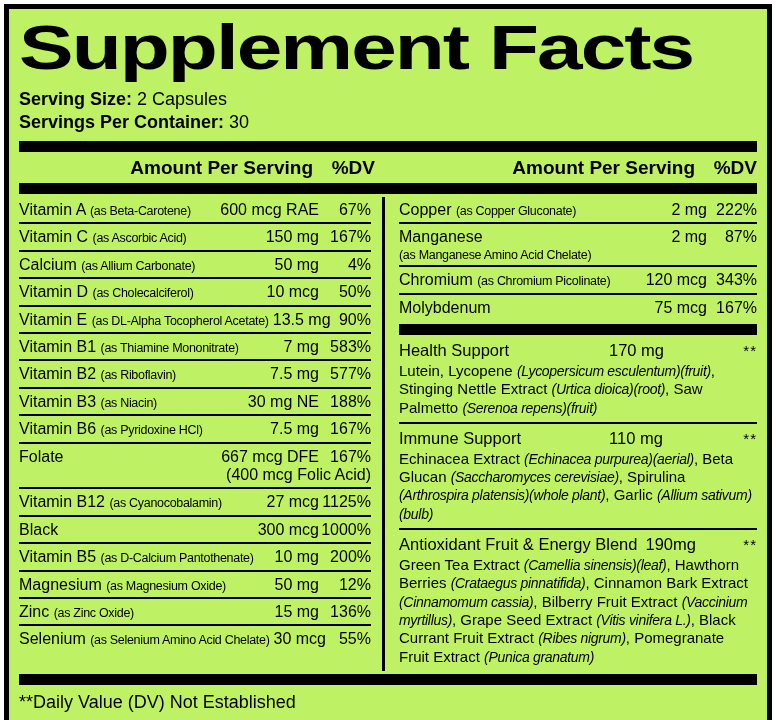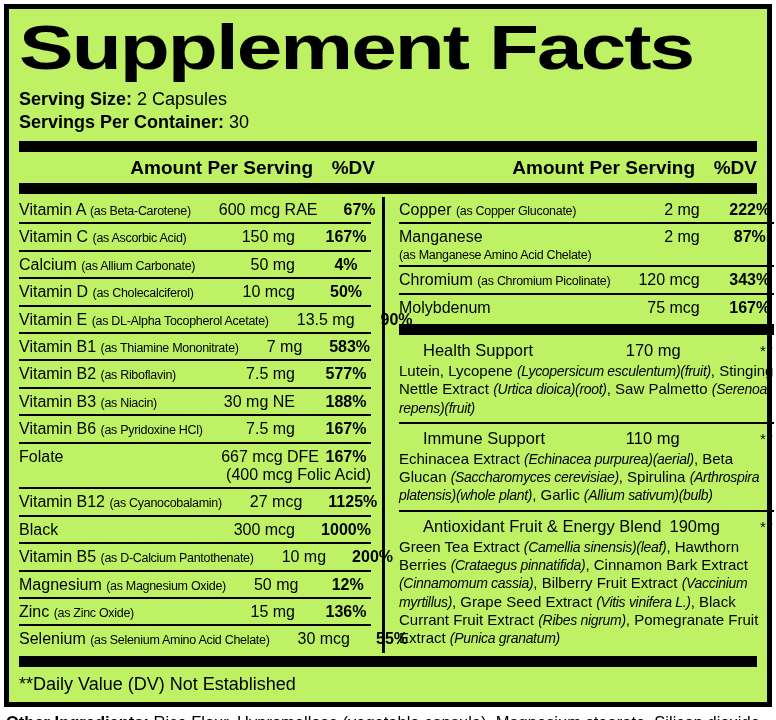--- a/index.html
+++ b/index.html
@@ -21,40 +21,40 @@
 
   .bar { height: 11px; background: #000; margin: 3px 0; }
   .bar.top { margin-top: 7px; }
 
   .twocol { display: grid; grid-template-columns: 356px 16px 1fr; }
   .vdivider { width: 3px; background: #000; margin: 0 auto; }
 
   .colhead { display: flex; justify-content: flex-end; align-items: flex-start; font-weight: bold; font-size: 19px; padding: 2px 0 1px; }
   .colhead .dvh { width: 48px; text-align: right; margin-left: 14px; }
 
-  .row { display: flex; align-items: baseline; padding: 4px 0 3px; border-bottom: 2px solid #000; font-size: 16px; line-height: 1.15; gap: 24px; }
+  .row { display: flex; align-items: baseline; padding: 4px 0 3px; border-bottom: 2px solid #000; font-size: 16px; line-height: 1.15; }
   .col-left .row:last-child { border-bottom: none; }
   .nm { flex: 1; white-space: nowrap; }
   .form { font-size: 12.5px; letter-spacing: -0.3px; }
   .form-block { display: block; white-space: nowrap; margin-top: 1px; }
   .amt { white-space: nowrap; margin-left: 4px; }
-  .dv { width: 50px; text-align: center; white-space: nowrap; margin-left: 2px; font-weight: bold; }
+  .dv { width: 50px; text-align: right; white-space: nowrap; margin-left: 2px; }
   .col-right .dv { width: 48px; }
   .rt { display: flex; flex-direction: column; }
   .rt .l1 { display: flex; align-items: baseline; justify-content: flex-end; }
   .sub-amt { display: block; text-align: right; white-space: nowrap; }
 
   .col-right { padding-left: 8px; }
   .col-left { padding-right: 4px; }
   .right-bar { height: 11px; background: #000; margin: 4px 0 1px; }
 
   .blend { padding: 5px 0 5px; border-bottom: 2px solid #000; }
   .blend:last-child { border-bottom: none; }
   .blend-head { display: flex; align-items: baseline; font-size: 16.5px; margin-bottom: 2px; }
-  .b-nm { flex: 1; white-space: nowrap; margin-left: 24px; }
+  .b-nm { flex: 1; white-space: nowrap; }
   .b-amt { width: 118px; white-space: nowrap; }
   .b-dv { width: 30px; text-align: right; letter-spacing: 1px; font-size: 15px; }
   .blend-head.tight .b-nm { flex: 0 0 auto; }
   .blend-head.tight .b-amt { width: auto; margin-left: 8px; }
   .blend-head.tight .b-dv { margin-left: auto; }
   .b-desc { font-size: 15px; line-height: 1.22; }
   .b-desc i { font-size: 14px; letter-spacing: -0.3px; }
 
   .dv-note { font-size: 18px; padding: 4px 0 5px; }
   .other { font-size: 16.5px; margin: 6px 6px 0; line-height: 1.2; }

